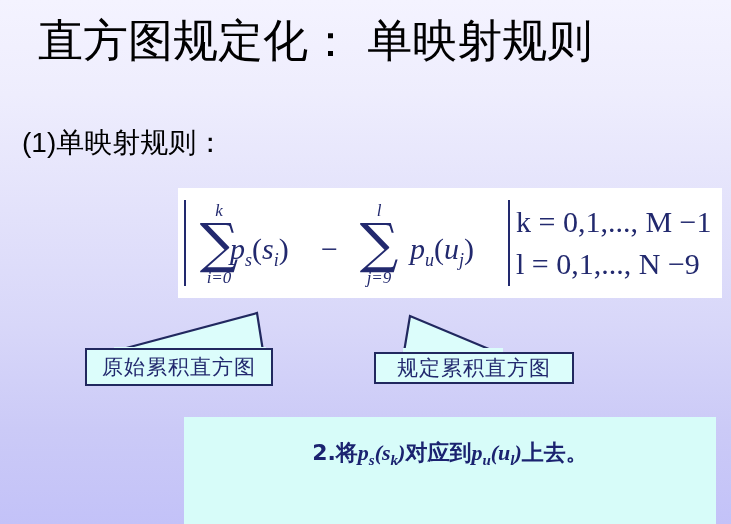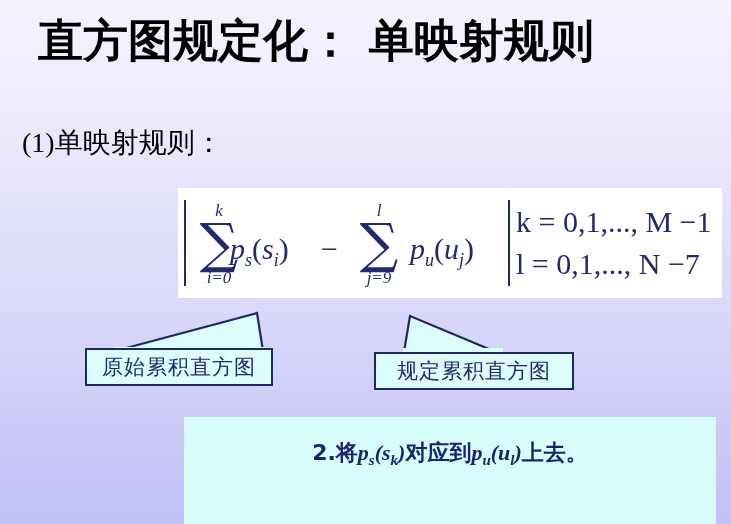--- a/index.html
+++ b/index.html
@@ -25,33 +25,32 @@
     position: absolute;
     left: 38px;
     top: 10px;
     width: 660px;
     font-size: 45px;
     line-height: 62px;
     color: #000000;
     letter-spacing: 0px;
     white-space: nowrap;
     font-family: "DejaVu Sans", "Liberation Sans", sans-serif;
-    font-weight: bold;
   }
 
   
   #subtitle {
     position: absolute;
     left: 22px;
     top: 124px;
     font-size: 28px;
     line-height: 38px;
     color: #000000;
     white-space: nowrap;
-    font-family: Liberation Serif, serif;
+    font-family: Liberation Sans, sans-serif;
   }
 
   
   #formula-panel {
     position: absolute;
     left: 178px;
     top: 188px;
     width: 544px;
     height: 110px;
     background: #ffffff;
@@ -144,21 +143,21 @@
     color: #22296e;
     font-family: "Liberation Serif", "DejaVu Serif", serif;
     font-size: 21px;
     display: flex;
     align-items: center;
     justify-content: center;
     letter-spacing: 1px;
     box-sizing: border-box;
   }
   #callout1 { left: 85px;  top: 348px; width: 188px; height: 38px; }
-  #callout2 { left: 374px; top: 352px; width: 200px; height: 38px; }
+  #callout2 { left: 374px; top: 352px; width: 200px; height: 32px; }
 
   .tail-svg {
     position: absolute;
     overflow: visible;
     pointer-events: none;
   }
   #tail1 { left: 85px;  top: 305px; width: 200px; height: 50px; }
   #tail2 { left: 374px; top: 308px; width: 210px; height: 50px; }
 
   
@@ -230,21 +229,21 @@
 
       <div class="term" id="term2">
         <span>p</span><span class="sub">u</span><span class="upr">(</span><span>u</span><span class="sub">j</span><span class="upr">)</span>
       </div>
 
       <div id="abs-bar-right"></div>
     </div>
 
     <div id="formula-right" class="math">
       <div>k = 0,1,..., M −1</div>
-      <div>l = 0,1,..., N −7</div>
+      <div>l = 0,1,..., N −9</div>
     </div>
   </div>
 
   <svg class="tail-svg" id="tail1" viewBox="0 0 200 50">
     <polygon points="172,8 178,46 30,46" fill="#dcfdfb" stroke="#21285f" stroke-width="2.2" stroke-linejoin="miter"></polygon>
     <rect x="29" y="42" width="152" height="10" fill="#dcfdfb" stroke="none"></rect>
   </svg>
   <div class="callout" id="callout1">
     <span>原始累积直方图</span>
   </div>

